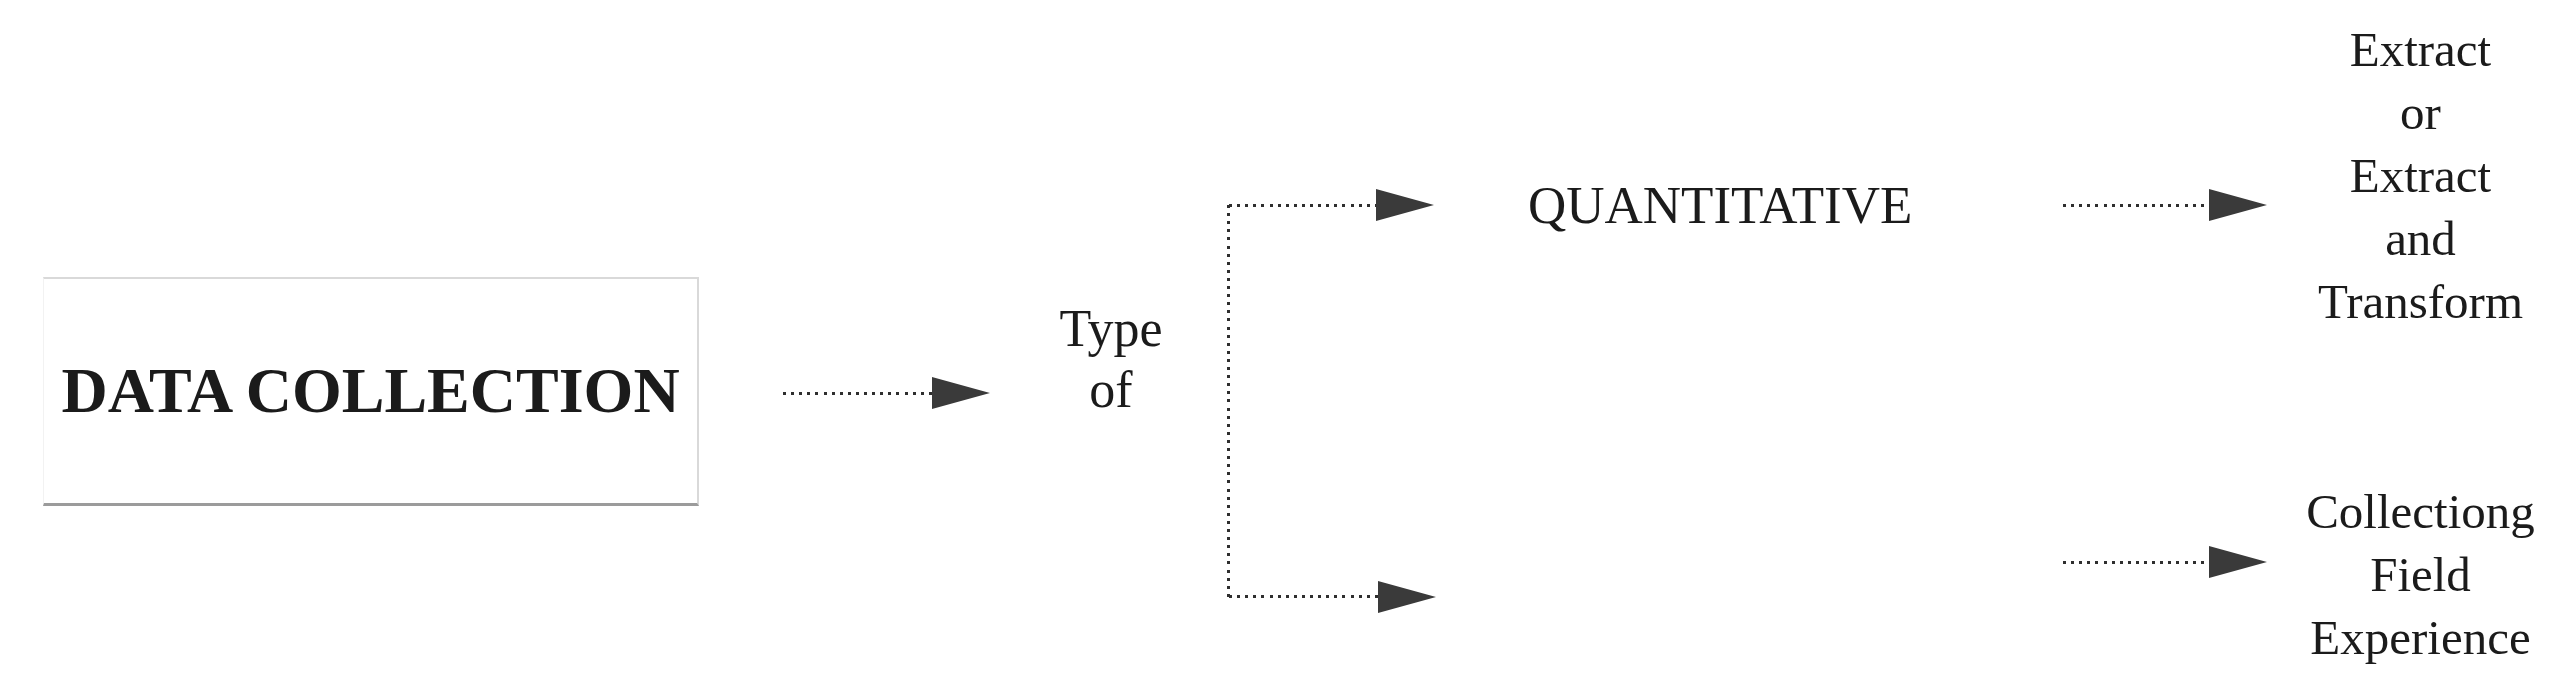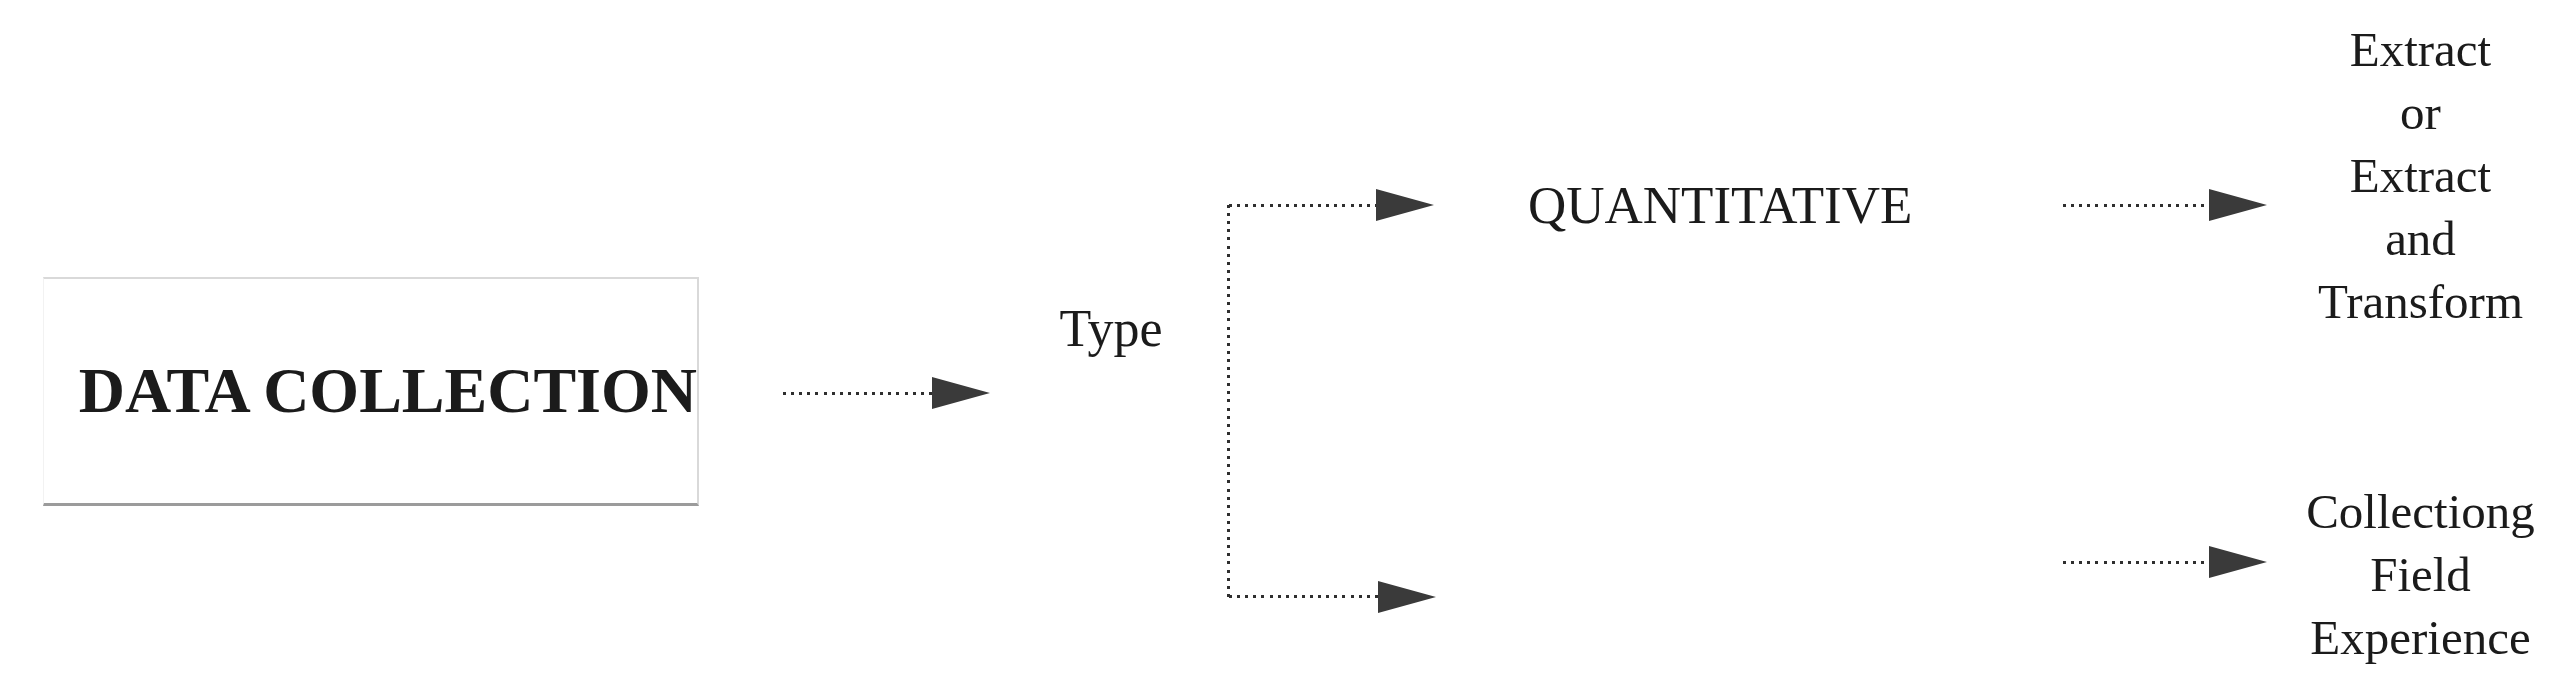--- a/index.html
+++ b/index.html
@@ -17,21 +17,21 @@
 
   
   .root-box {
     position: absolute;
     left: 43px; top: 277px;
     width: 653px; height: 224px;
     border-top: 2.2px solid var(--box-border-light, #d9d9d9);
     border-right: 2.2px solid var(--box-border-light, #d9d9d9);
     border-bottom: 3px solid var(--box-border-dark, #9b9b9b);
     border-left: 0.7px solid #f2f2f2;
-    display: flex; align-items: center; justify-content: flex-end;
+    display: flex; align-items: center; justify-content: center;
     background: #ffffff;
   }
   .root-box .label {
     font-size: 64px;
     font-weight: bold;
     letter-spacing: 0px;
     white-space: nowrap;
   }
 
   
@@ -90,20 +90,21 @@
 
   <div class="root-box">
     <span class="label">DATA COLLECTION</span>
   </div>
 
   <div class="dot-h" style="left:783px; top:392px; width:149px;"></div>
   <div class="head" style="left:932px; top:377px;"></div>
 
   <div class="decision">
     <div>Type</div>
+    <div>of</div>
   </div>
 
   <div class="dot-v" style="left:1227px; top:205px; height:392px;"></div>
 
   <div class="dot-h" style="left:1229px; top:204px; width:148px;"></div>
   <div class="head" style="left:1376px; top:189px;"></div>
 
   <div class="dot-h" style="left:1229px; top:595px; width:149px;"></div>
   <div class="head" style="left:1378px; top:581px;"></div>
 

